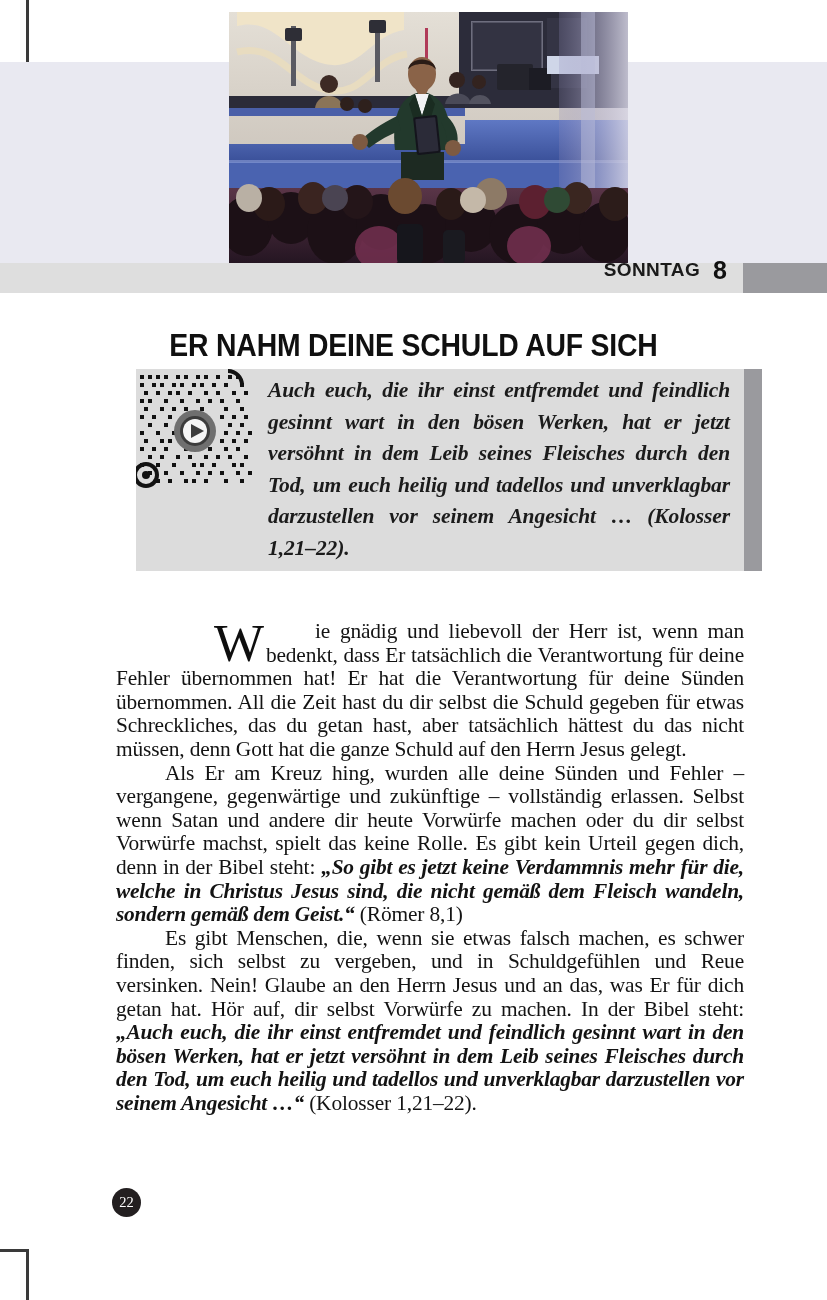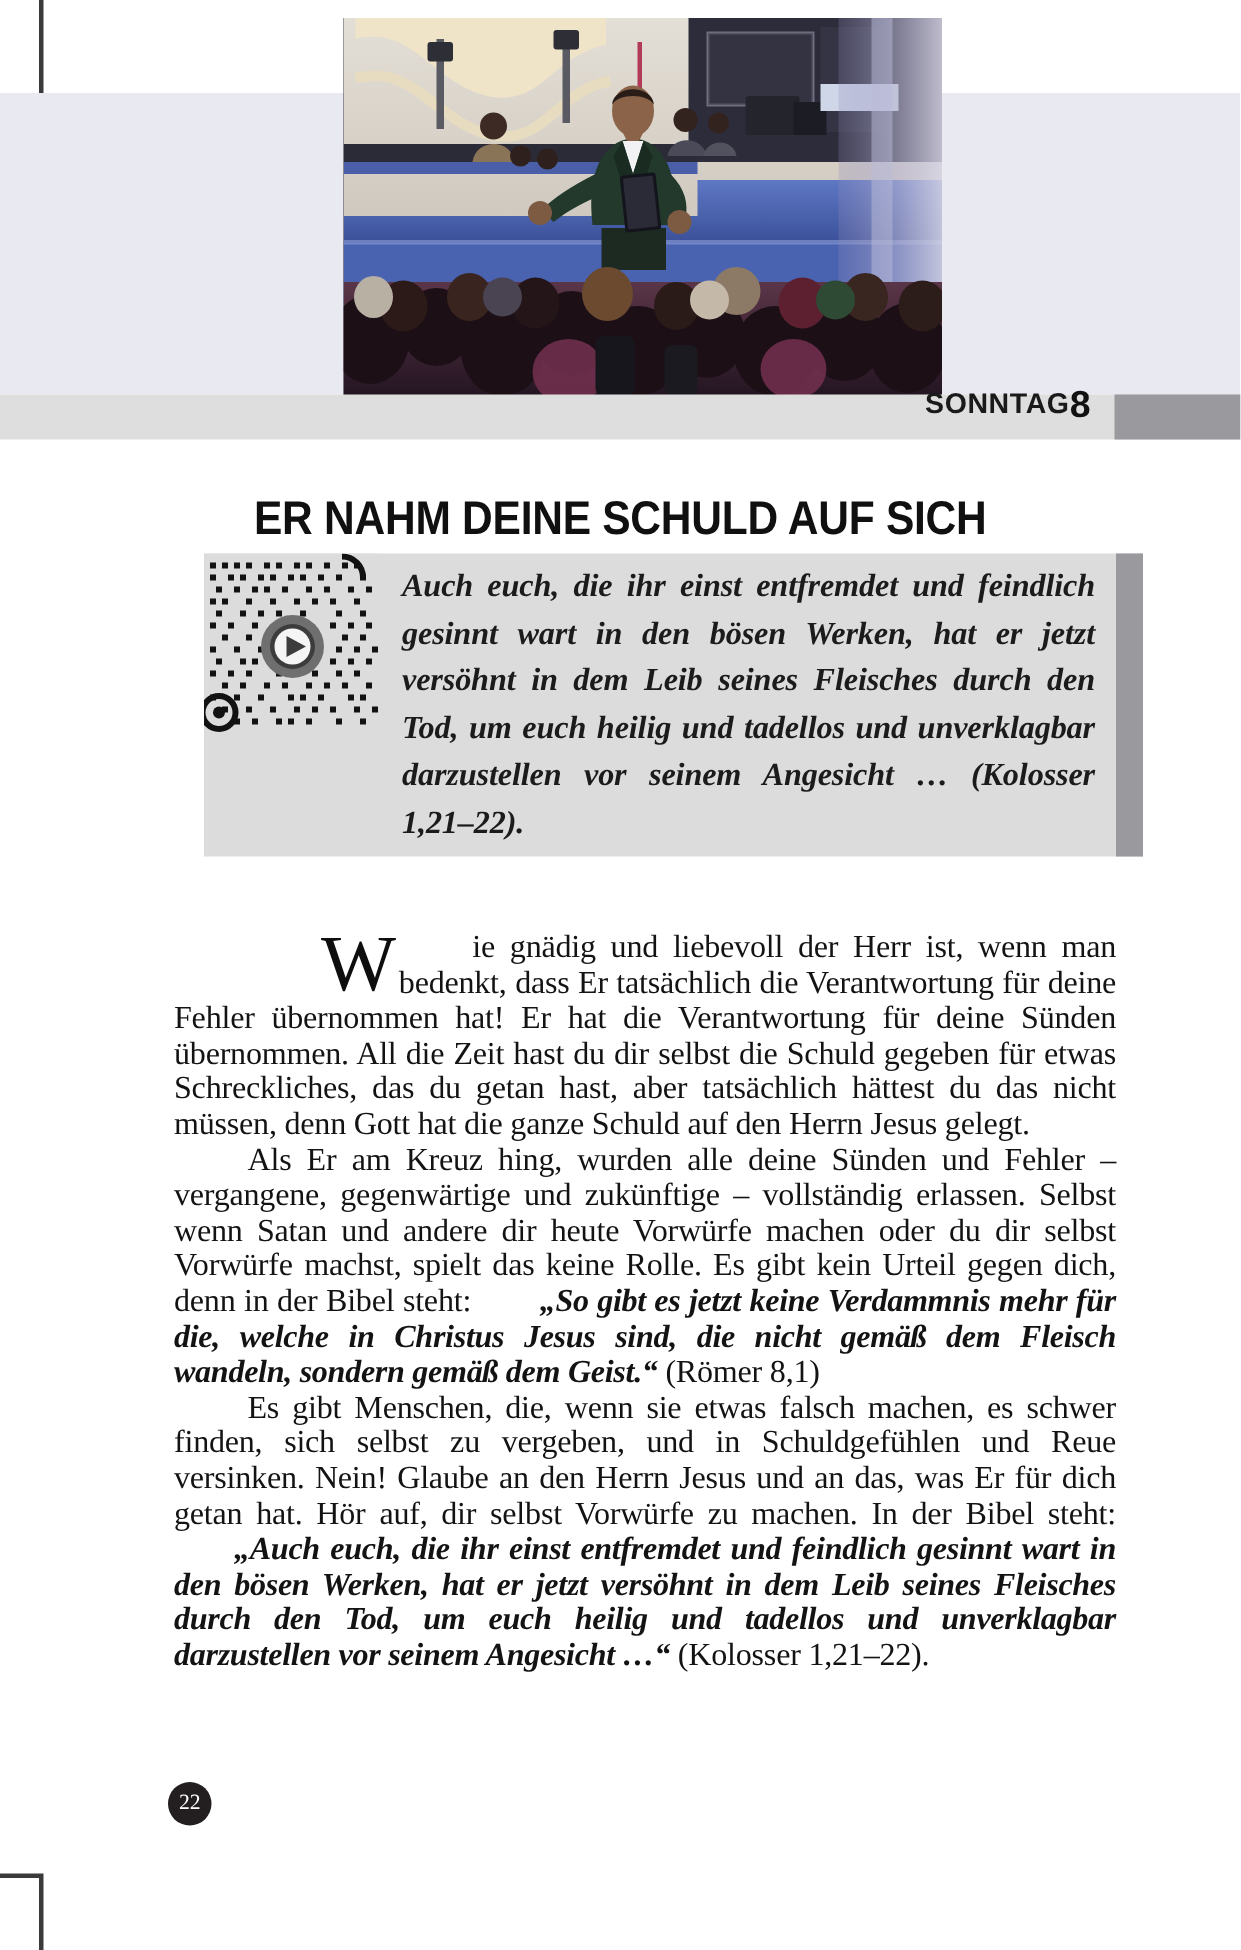--- a/index.html
+++ b/index.html
@@ -56,20 +56,21 @@
     width: 84px; height: 30px;
     background: #9a9a9e;
   }
   .day-label-wrap {
     position: absolute;
     left: 0; top: 263px;
     width: 727px; height: 14px;
     display: flex;
     align-items: center;
     justify-content: flex-end;
+    gap: 13px;
     font-family: "Liberation Sans", sans-serif;
   }
   .day-word {
     font-size: 19px;
     font-weight: 700;
     letter-spacing: 0.4px;
     color: #1a1a1a;
   }
   .day-num {
     font-size: 25px;
@@ -151,21 +152,20 @@
     line-height: 44px;
     padding: 0 1px 0 0;
     margin: 1px 1px 0 49px;
     color: #0e0e0e;
   }
   .p-first { text-indent: 0; }
   em.q {
     font-style: italic;
     font-weight: 700;
     letter-spacing: -0.2px;
-    margin-left: 40px;
   }
 
   
   .page-badge {
     position: absolute;
     left: 112px; top: 1188px;
     width: 29px; height: 29px;
     border-radius: 50%;
     background: #231f20;
     color: #ffffff;

